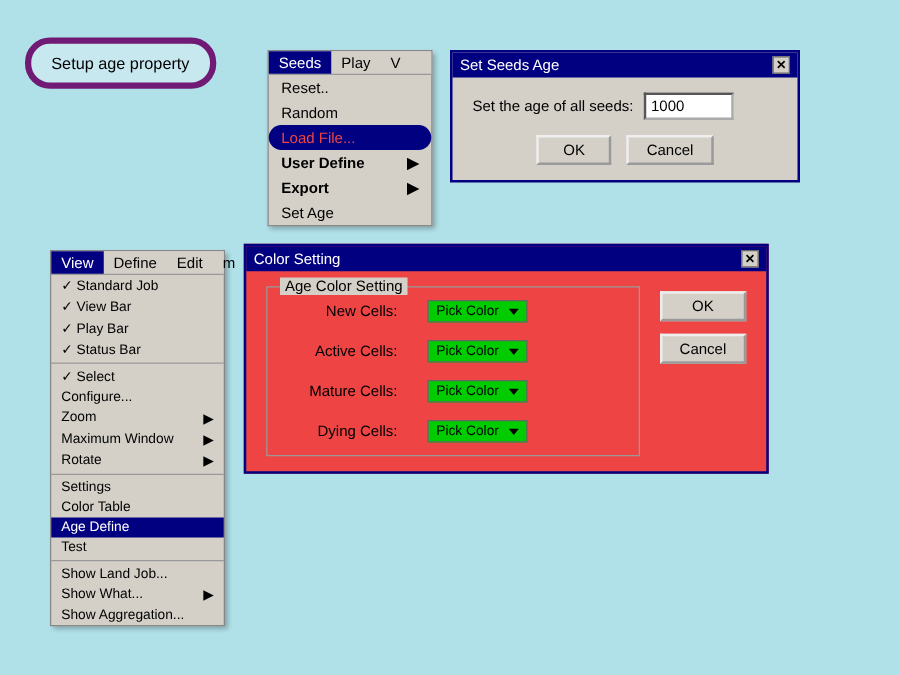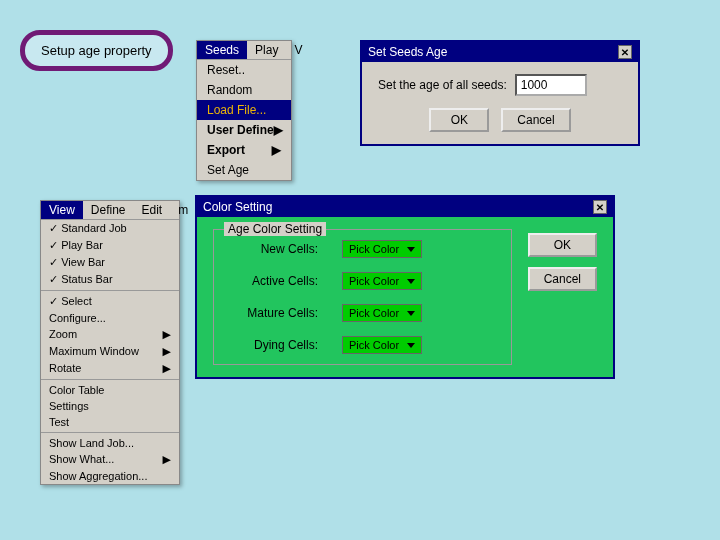--- a/index.html
+++ b/index.html
@@ -23,24 +23,24 @@
       padding: 8px 16px;
       background: #c8e8f0;
       font-size: 13px;
       font-weight: normal;
     }
 
     
     .seeds-menu {
       position: absolute;
       top: 40px;
-      left: 196px;
+      left: 214px;
       background: #d4d0c8;
       border: 1px solid #888;
-      width: 96px;
+      width: 132px;
       box-shadow: 2px 2px 4px rgba(0,0,0,0.3);
     }
     .menu-bar {
       display: flex;
       background: #d4d0c8;
       border-bottom: 1px solid #999;
     }
     .menu-bar-item {
       padding: 2px 8px;
       font-size: 12px;
@@ -50,21 +50,22 @@
       background: #000080;
       color: white;
     }
     .menu-item {
       padding: 3px 10px;
       cursor: pointer;
       white-space: nowrap;
     }
     .menu-item.highlighted {
       background: #000080;
-      color: #eab308;
+      color: #ef4444;
+      border-radius: 10px;
     }
     .menu-item.has-arrow {
       display: flex;
       justify-content: space-between;
       align-items: center;
       font-weight: bold;
     }
     .menu-divider { border-top: 1px solid #999; margin: 2px 0; }
 
     
@@ -163,21 +164,21 @@
       display: flex;
       justify-content: space-between;
     }
 
     
     .color-dialog {
       position: absolute;
       top: 195px;
       left: 195px;
       width: 420px;
-      background: #22c55e;
+      background: #ef4444;
       border: 2px solid #000080;
     }
     .color-dialog-content {
       padding: 12px 16px;
       display: flex;
       gap: 16px;
     }
     .age-color-group {
       border: 1px solid #999;
       padding: 10px 14px;
@@ -273,41 +274,42 @@
 </div>
 
 <div class="view-menu">
   <div class="view-menu-bar">
     <span class="menu-bar-item active">View</span>
     <span class="menu-bar-item">Define</span>
     <span class="menu-bar-item">Edit</span>
     <span class="menu-bar-item">m</span>
   </div>
   <div class="view-menu-item checked">Standard Job</div>
+  <div class="view-menu-item checked">View Bar</div>
   <div class="view-menu-item checked">Play Bar</div>
-  <div class="view-menu-item checked">View Bar</div>
   <div class="view-menu-item checked">Status Bar</div>
   <div class="menu-divider"></div>
   <div class="view-menu-item checked">Select</div>
   <div class="view-menu-item">Configure...</div>
   <div class="view-menu-item has-arrow">
     <span>Zoom</span>
       <span>▶</span>
   </div>
   <div class="view-menu-item has-arrow">
     <span>Maximum Window</span>
       <span>▶</span>
   </div>
   <div class="view-menu-item has-arrow">
     <span>Rotate</span>
       <span>▶</span>
   </div>
   <div class="menu-divider"></div>
+  <div class="view-menu-item">Settings</div>
   <div class="view-menu-item">Color Table</div>
-  <div class="view-menu-item">Settings</div>
+  <div class="view-menu-item highlighted">Age Define</div>
   <div class="view-menu-item">Test</div>
   <div class="menu-divider"></div>
   <div class="view-menu-item">Show Land Job...</div>
   <div class="view-menu-item has-arrow">
     <span>Show What...</span>
       <span>▶</span>
   </div>
   <div class="view-menu-item">Show Aggregation...</div>
 </div>
 

